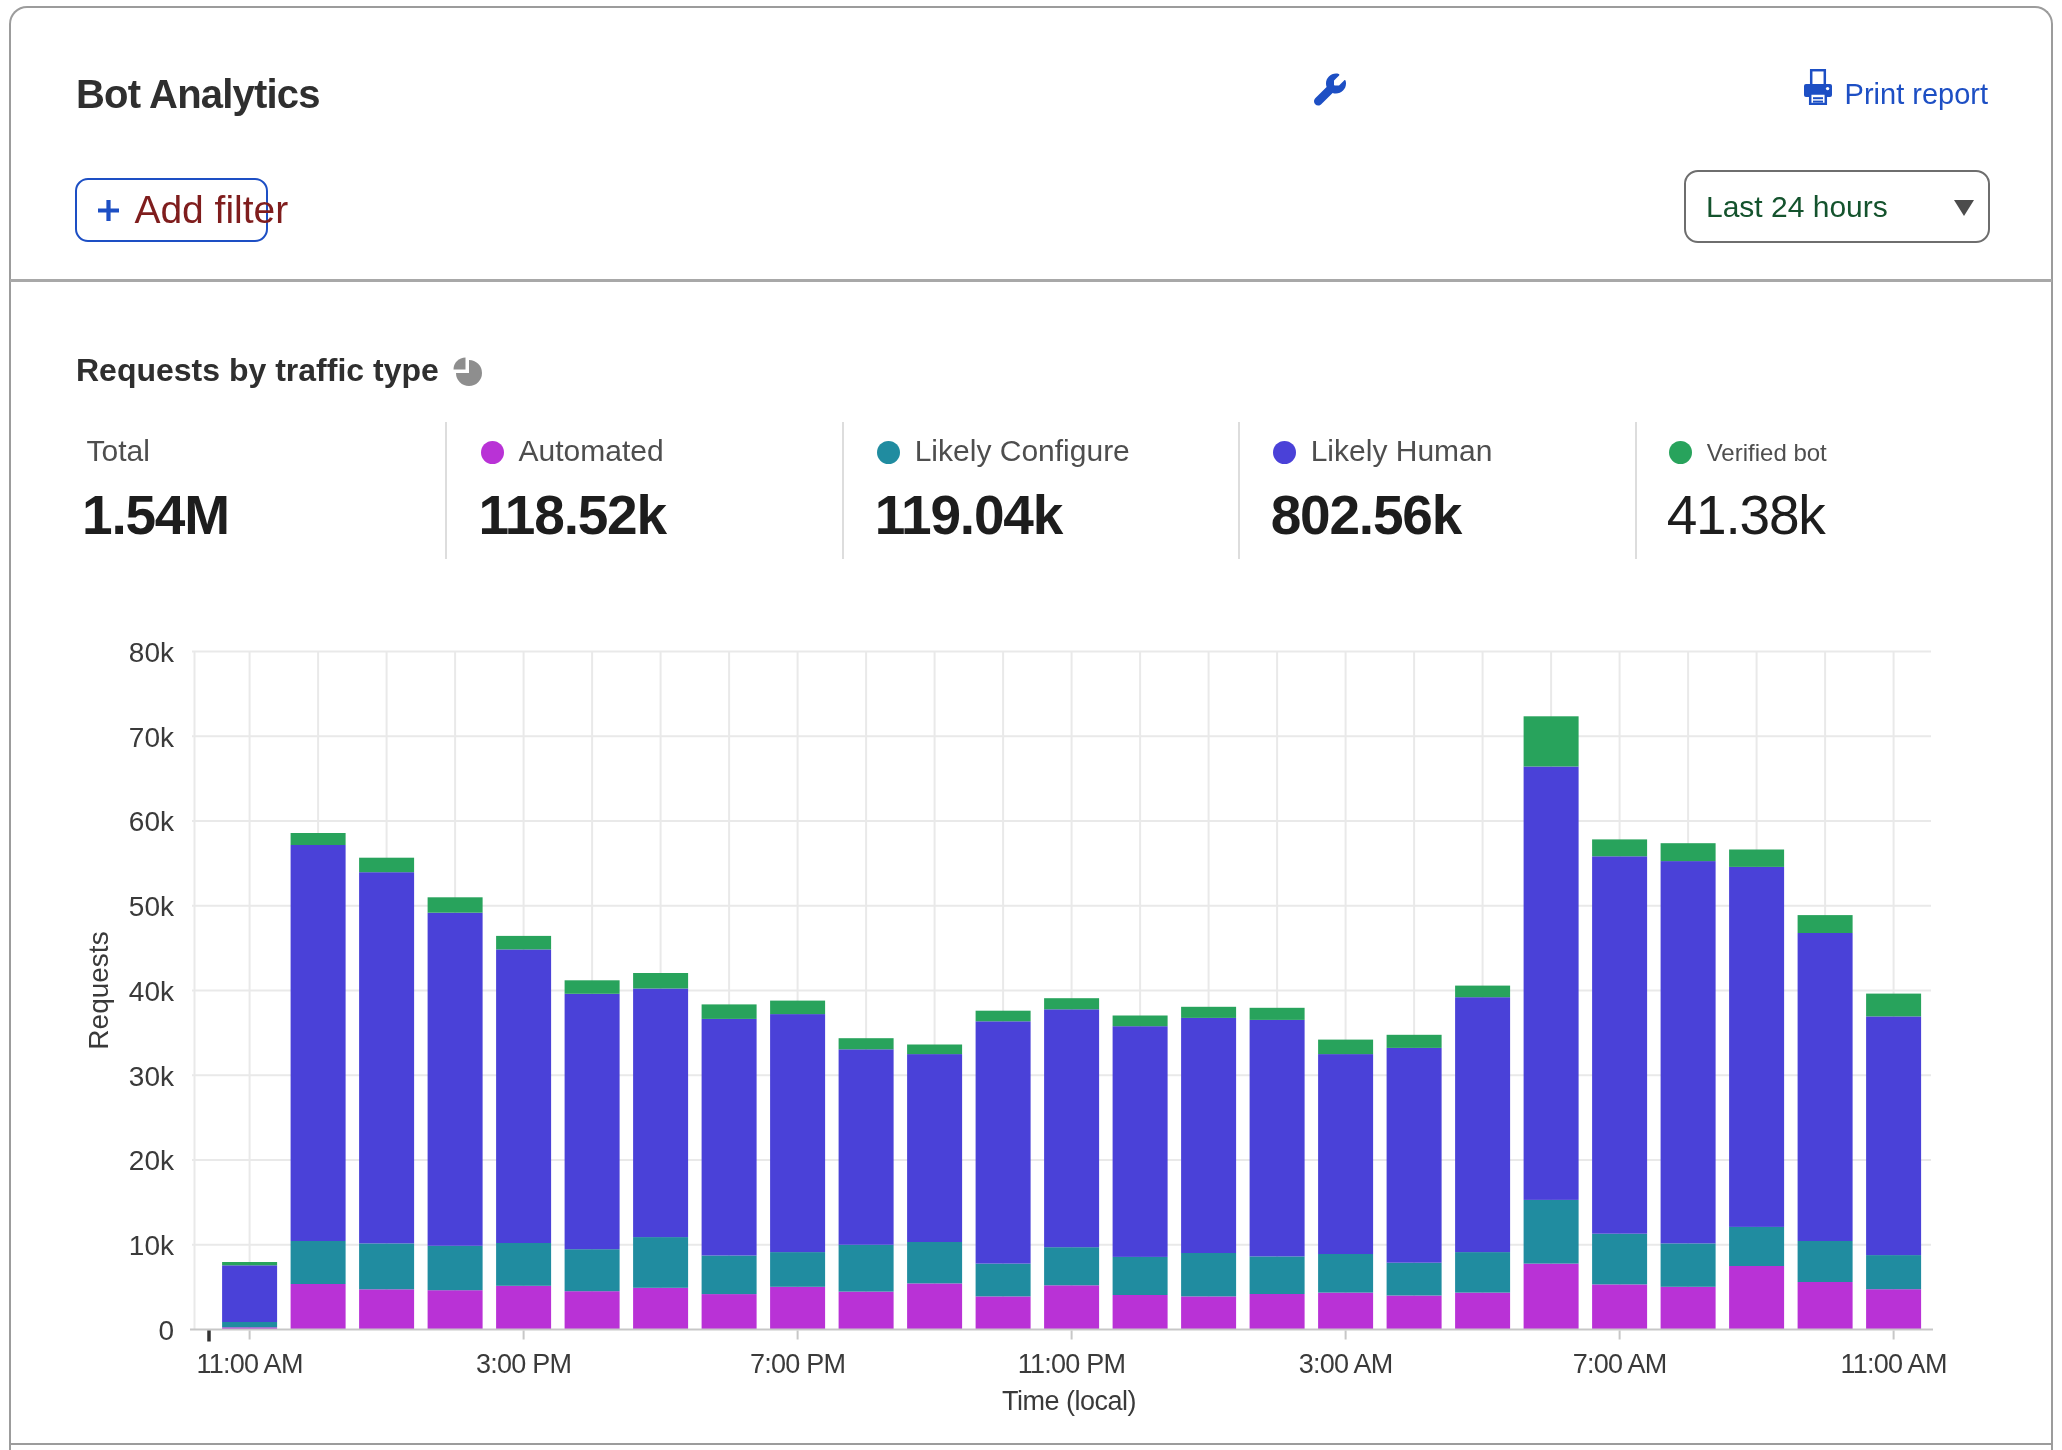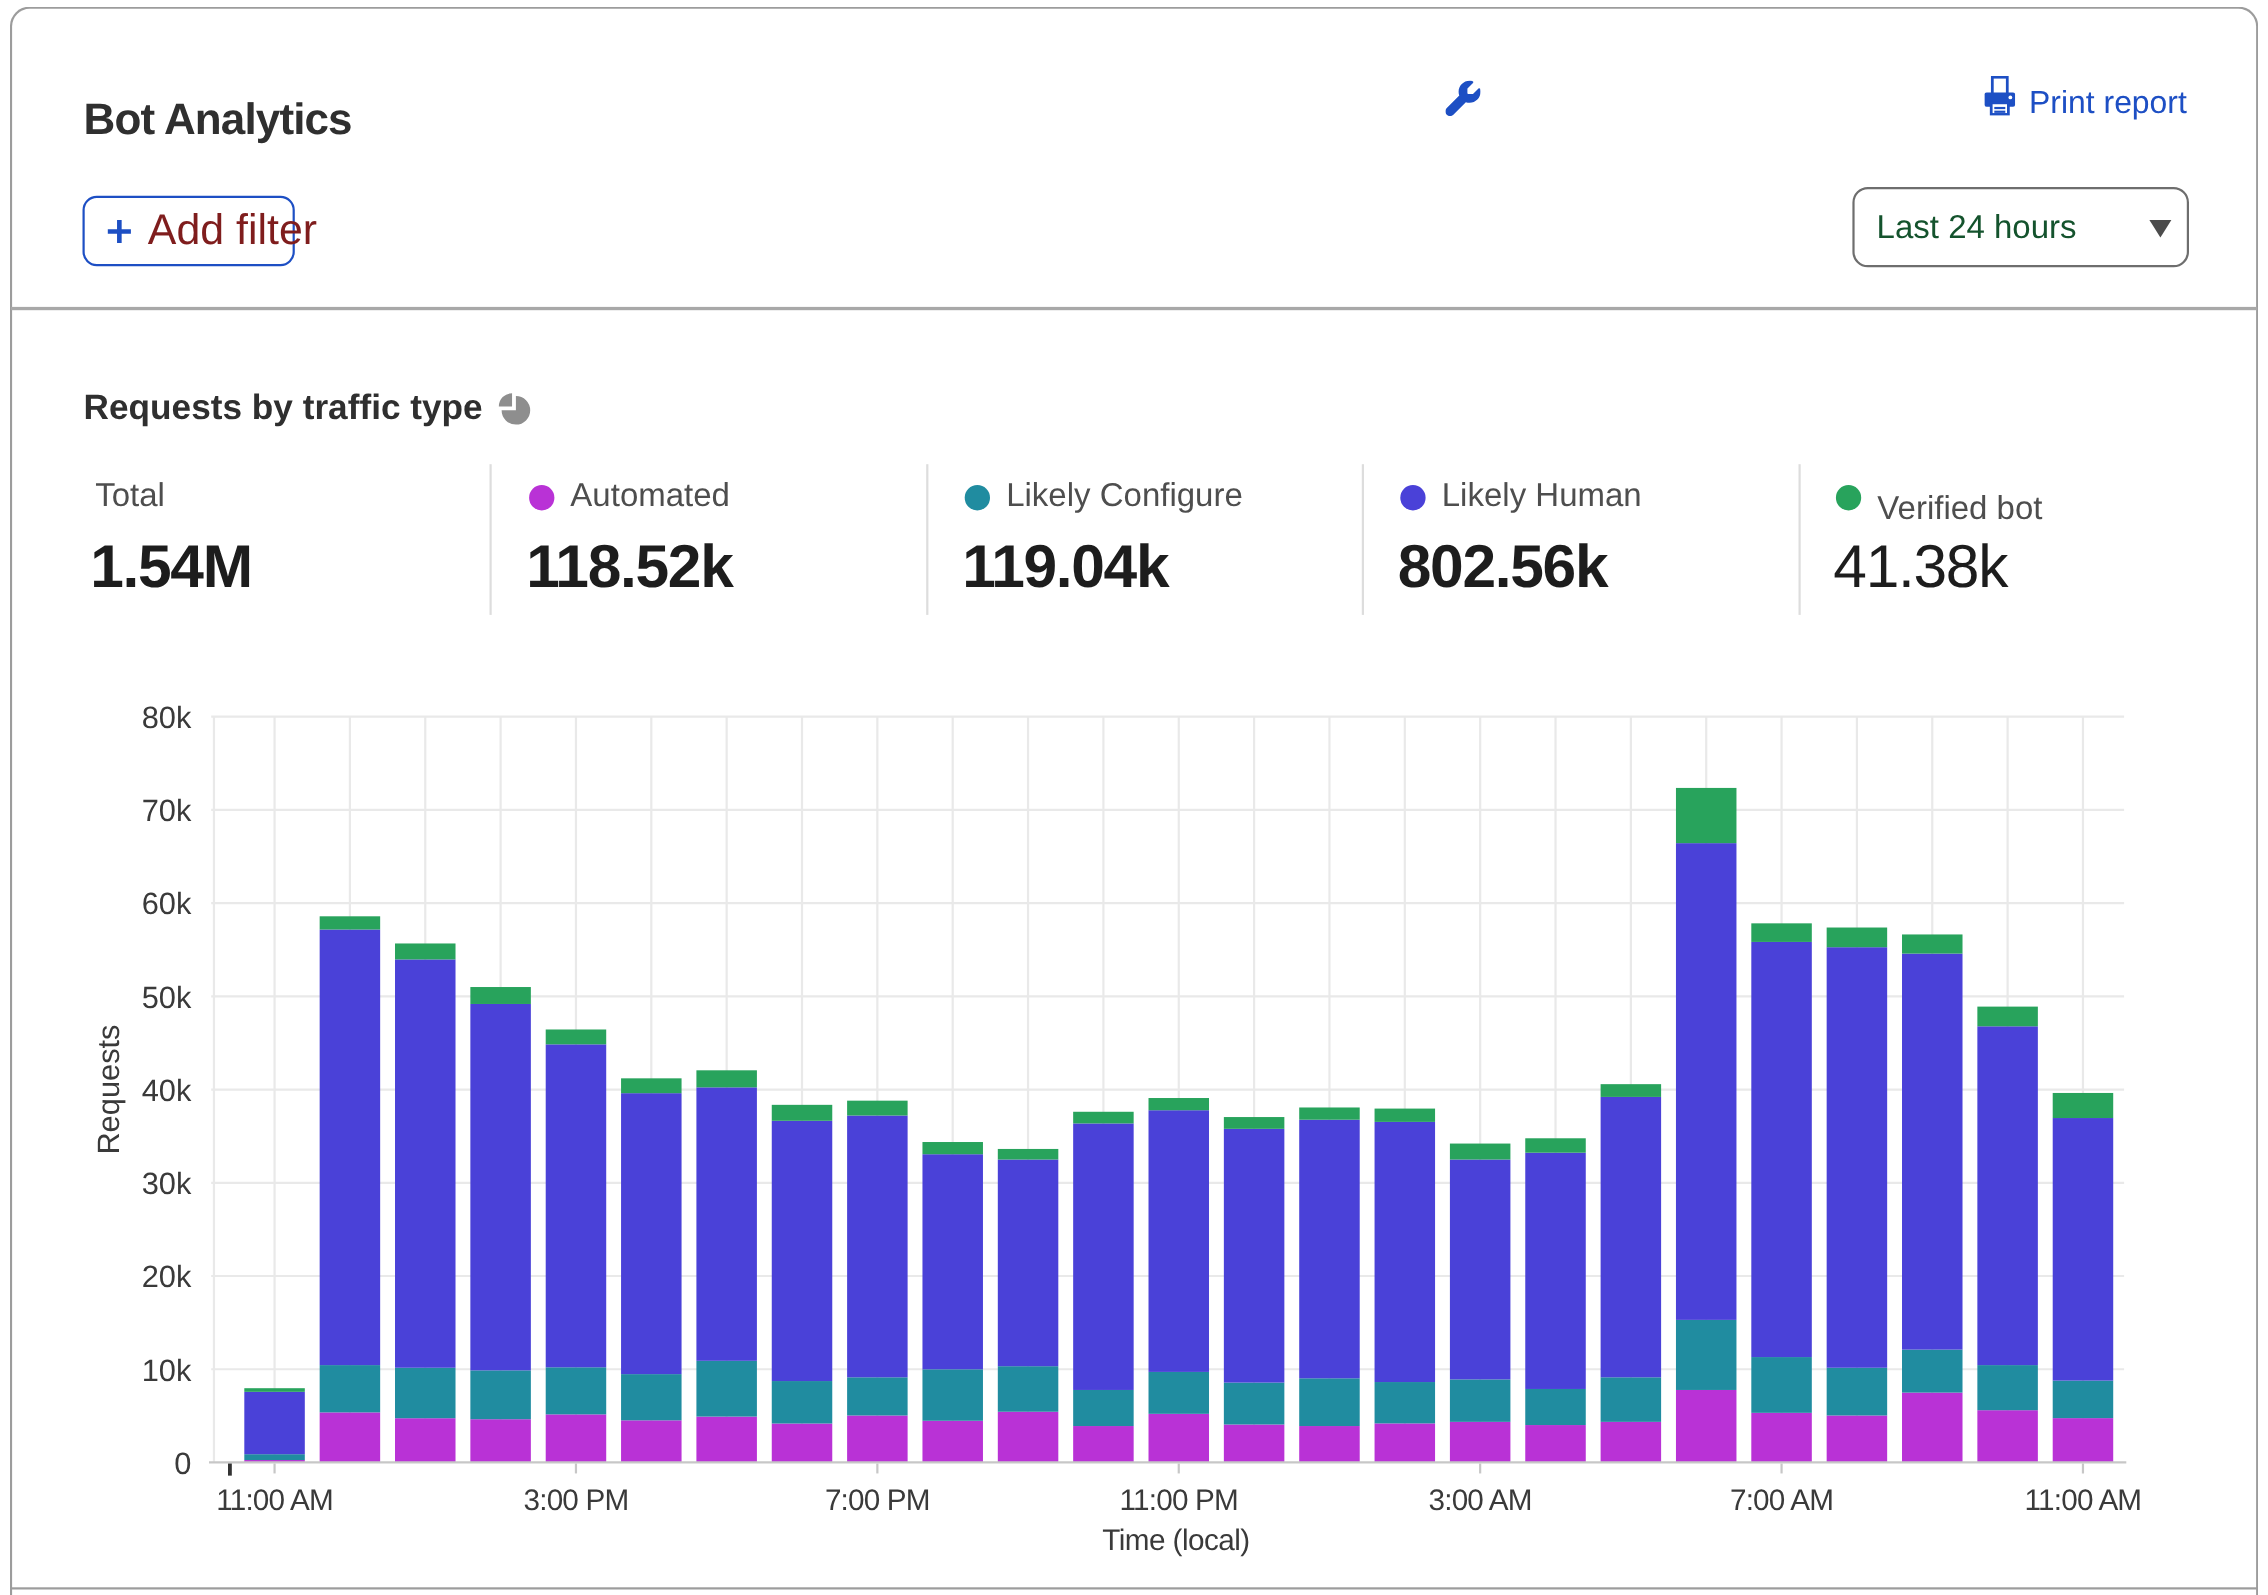--- a/index.html
+++ b/index.html
@@ -5,21 +5,21 @@
 * { margin:0; padding:0; box-sizing:border-box; }
 body { font-family: "Liberation Sans", sans-serif; background:#fff; }
 #page { position:relative; width:2062px; height:1450px; overflow:hidden; background:#fff; }
 .abs { position:absolute; }
 </style>
 </head>
 <body>
 <div id="page">
   <div class="abs" style="left:9px;top:6px;width:2044px;height:1460px;border:2px solid #9c9c9c;border-bottom:none;border-radius:18px 18px 0 0"></div>
 
-  <div class="abs" style="left:76px;top:89px;font-size:40px;line-height:40px;font-weight:bold;color:#2f2f2f;letter-spacing:-0.8px">Bot Analytics</div>
+  <div class="abs" style="left:76px;top:74px;font-size:40px;line-height:40px;font-weight:bold;color:#2f2f2f;letter-spacing:-0.8px">Bot Analytics</div>
 
   <svg width="32" height="33" viewBox="0 0 512 512" style="position:absolute;left:1314px;top:73px">
       <path fill="#1d4fc4" d="M352 320c88.4 0 160-71.6 160-160c0-15.3-2.2-30.1-6.2-44.2c-3.1-10.8-16.4-13.2-24.3-5.3l-76.8 76.8c-3 3-7.1 4.7-11.3 4.7H336c-8.8 0-16-7.2-16-16V118.6c0-4.2 1.7-8.3 4.7-11.3l76.8-76.8c7.9-7.9 5.4-21.2-5.3-24.3C382.1 2.2 367.3 0 352 0C263.6 0 192 71.6 192 160c0 19.1 3.4 37.5 9.5 54.5L19.9 396.1C7.2 408.8 0 426.1 0 444.1C0 481.6 30.4 512 67.9 512c18 0 35.3-7.2 48-19.9L297.5 310.5c17 6.2 35.4 9.5 54.5 9.5z"></path>
     </svg>
   <svg width="28" height="36" viewBox="0 0 28 36" style="position:absolute;left:1804px;top:69px">
 <rect x="7.2" y="1.2" width="13.6" height="17" fill="#fff" stroke="#1d4fc4" stroke-width="2.5"></rect>
 <rect x="0" y="15" width="28" height="13" rx="2" fill="#1d4fc4"></rect>
 <circle cx="23.6" cy="19.6" r="1.7" fill="#fff"></circle>
 <rect x="6.2" y="24.5" width="15.6" height="10.5" fill="#fff" stroke="#1d4fc4" stroke-width="2.5"></rect>
 <rect x="9" y="28.2" width="10" height="2" fill="#1d4fc4"></rect>
@@ -50,21 +50,21 @@
 <div style="position:absolute;left:480.5px;top:441px;width:23px;height:23px;border-radius:50%;background:#b932d6"></div>
 <div style="position:absolute;left:518.5px;top:436.3px;font-size:30px;line-height:30px;color:#4e4e4e">Automated</div>
 <div style="position:absolute;left:478.5px;top:487.9px;font-size:55px;line-height:55px;font-weight:bold;color:#1d1d1d;letter-spacing:-1.2px">118.52k</div>
 <div style="position:absolute;left:876.7px;top:441px;width:23px;height:23px;border-radius:50%;background:#208ca0"></div>
 <div style="position:absolute;left:914.7px;top:436.3px;font-size:30px;line-height:30px;color:#4e4e4e">Likely Configure</div>
 <div style="position:absolute;left:874.7px;top:487.9px;font-size:55px;line-height:55px;font-weight:bold;color:#1d1d1d;letter-spacing:-1.2px">119.04k</div>
 <div style="position:absolute;left:1272.7px;top:441px;width:23px;height:23px;border-radius:50%;background:#4a41d8"></div>
 <div style="position:absolute;left:1310.7px;top:436.3px;font-size:30px;line-height:30px;color:#4e4e4e">Likely Human</div>
 <div style="position:absolute;left:1270.7px;top:487.9px;font-size:55px;line-height:55px;font-weight:bold;color:#1d1d1d;letter-spacing:-1.2px">802.56k</div>
 <div style="position:absolute;left:1668.7px;top:441px;width:23px;height:23px;border-radius:50%;background:#28a35c"></div>
-<div style="position:absolute;left:1706.7px;top:448px;font-size:30px;line-height:30px;color:#4e4e4e">Verified bot</div>
+<div style="position:absolute;left:1706.7px;top:438px;font-size:24px;line-height:30px;color:#4e4e4e">Verified bot</div>
 <div style="position:absolute;left:1666.7px;top:487.9px;font-size:55px;line-height:55px;font-weight:normal;color:#1d1d1d;letter-spacing:-1.2px">41.38k</div>
 <div style="position:absolute;left:445.0px;top:422px;width:2px;height:137px;background:#ddd"></div>
 <div style="position:absolute;left:841.5px;top:422px;width:2px;height:137px;background:#ddd"></div>
 <div style="position:absolute;left:1238.0px;top:422px;width:2px;height:137px;background:#ddd"></div>
 <div style="position:absolute;left:1634.5px;top:422px;width:2px;height:137px;background:#ddd"></div>
 
   <svg class="abs" width="2062" height="890" viewBox="0 560 2062 890" style="left:0;top:560px" font-family="Liberation Sans, sans-serif">
 <line x1="192" y1="651.50" x2="1931" y2="651.50" stroke="#e9e9e9" stroke-width="2"></line>
 <line x1="192" y1="736.25" x2="1931" y2="736.25" stroke="#e9e9e9" stroke-width="2"></line>
 <line x1="192" y1="821.00" x2="1931" y2="821.00" stroke="#e9e9e9" stroke-width="2"></line>

